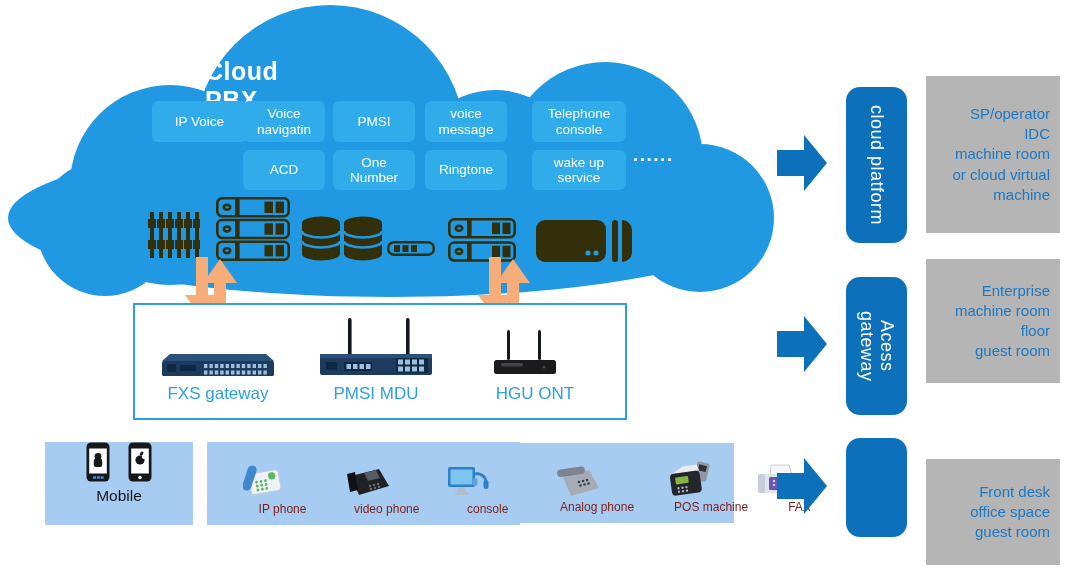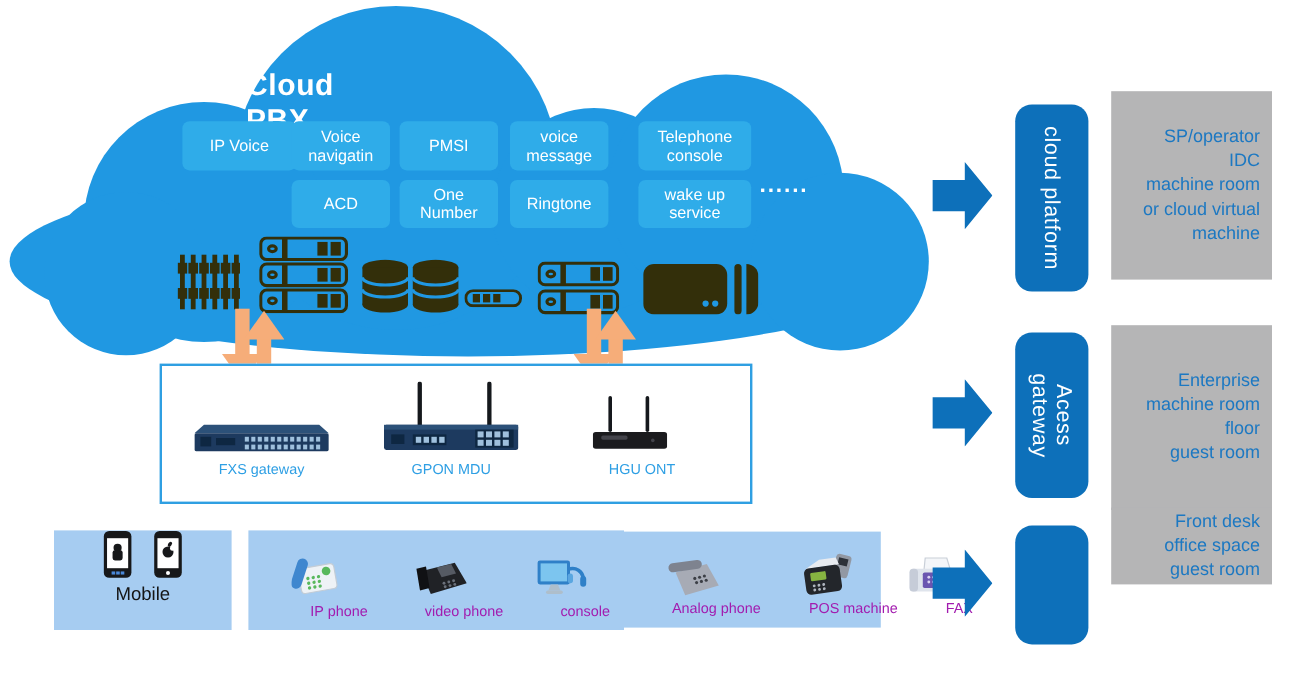--- a/index.html
+++ b/index.html
@@ -24,53 +24,53 @@
   .t-c4{left:425px;width:82px}.t-c5{left:532px;width:94px}
   .dots{
     position:absolute;left:633px;top:144px;color:#fff;font-size:19px;font-weight:bold;letter-spacing:1.5px;
   }
   
   .gw-box{
     position:absolute;left:133px;top:303px;width:494px;height:117px;
     border:2px solid #2f9fe2;background:#fff;box-sizing:border-box;
   }
   .dev-label{
-    position:absolute;top:384px;color:#2e9fe4;font-size:12px;text-align:center;
+    position:absolute;top:384px;color:#2e9fe4;font-size:17px;text-align:center;
   }
   
   .lightbox{position:absolute;background:#a6ccf1;}
   .mobile-box{left:45px;top:442px;width:148px;height:83px;display:flex;flex-direction:column;align-items:center;gap:5px;}
   .mobile-icons{display:flex;gap:18px;}
   .mobile-label{font-size:15.5px;color:#151515;}
   .term-row{display:flex;align-items:flex-end;justify-content:space-evenly;padding:8px 4px 9px 4px;box-sizing:border-box;}
   .office-box{left:207px;top:442px;width:313px;height:83px;}
   .analog-box{left:516px;top:443px;width:218px;height:80px;}
   .term-item{display:flex;flex-direction:column;align-items:center;gap:2px;}
-  .term-label{font-size:12px;color:#a21caf;white-space:nowrap;margin-left:40px;}
+  .term-label{font-size:12px;color:#7f1d1d;white-space:nowrap;margin-left:40px;}
   
   .band{
     position:absolute;left:846px;width:61px;background:#0d70ba;border-radius:14px;
     display:flex;align-items:center;justify-content:center;
   }
   .band span{
     writing-mode:vertical-rl;color:#fff;font-size:18px;line-height:1.15;
     white-space:pre-line;letter-spacing:0.5px;text-align:center;
   }
   .band-1{top:87px;height:156px;}
   .band-2{top:277px;height:138px;}
   .band-3{top:438px;height:99px;}
   .gray{
     position:absolute;left:926px;width:134px;background:#b5b5b6;
     display:flex;align-items:center;justify-content:flex-end;
     text-align:right;padding:0 10px;box-sizing:border-box;
     color:#1c78c2;font-size:15px;line-height:1.34;white-space:pre-line;
   }
   .gray-1{top:76px;height:157px;}
-  .gray-2{top:271px;height:154px;}
-  .gray-3{top:423px;height:64px;}
+  .gray-2{top:259px;height:124px;}
+  .gray-3{top:459px;height:106px;}
 </style>
 </head>
 <body>
 
 <div class="canvas">
 
   <svg class="abs" style="left:0;top:0" width="780" height="305" viewBox="0 0 780 305">
     <g fill="#2098e2">
       <ellipse cx="390" cy="218" rx="382" ry="79"></ellipse>
       <circle cx="330" cy="140" r="135"></circle>
@@ -276,21 +276,21 @@
       <rect x="78" y="41.5" width="5" height="5"></rect>
         <rect x="85" y="41.5" width="5" height="5"></rect>
         <rect x="92" y="41.5" width="5" height="5"></rect>
         <rect x="99" y="41.5" width="5" height="5"></rect>
       <rect x="78" y="48.5" width="5" height="5"></rect>
         <rect x="85" y="48.5" width="5" height="5"></rect>
         <rect x="92" y="48.5" width="5" height="5"></rect>
         <rect x="99" y="48.5" width="5" height="5"></rect>
     </g>
   </svg>
-  <div class="dev-label" style="left:310px;width:132px">GPON MDU</div>
+  <div class="dev-label" style="left:310px;width:132px">PMSI MDU</div>
 
   <svg class="abs" style="left:494px;top:330px" width="62" height="48" viewBox="0 0 62 48">
     <g fill="#15181c">
       <rect x="13" y="0" width="3" height="30" rx="1.5"></rect>
       <rect x="44" y="0" width="3" height="30" rx="1.5"></rect>
     </g>
     <rect x="0" y="30" width="62" height="14" rx="2.5" fill="#1b1b1e"></rect>
     <rect x="7" y="33" width="22" height="3.5" rx="1.5" fill="#43434a"></rect>
     <circle cx="50" cy="37" r="1.5" fill="#43434a"></circle>
   </svg>

